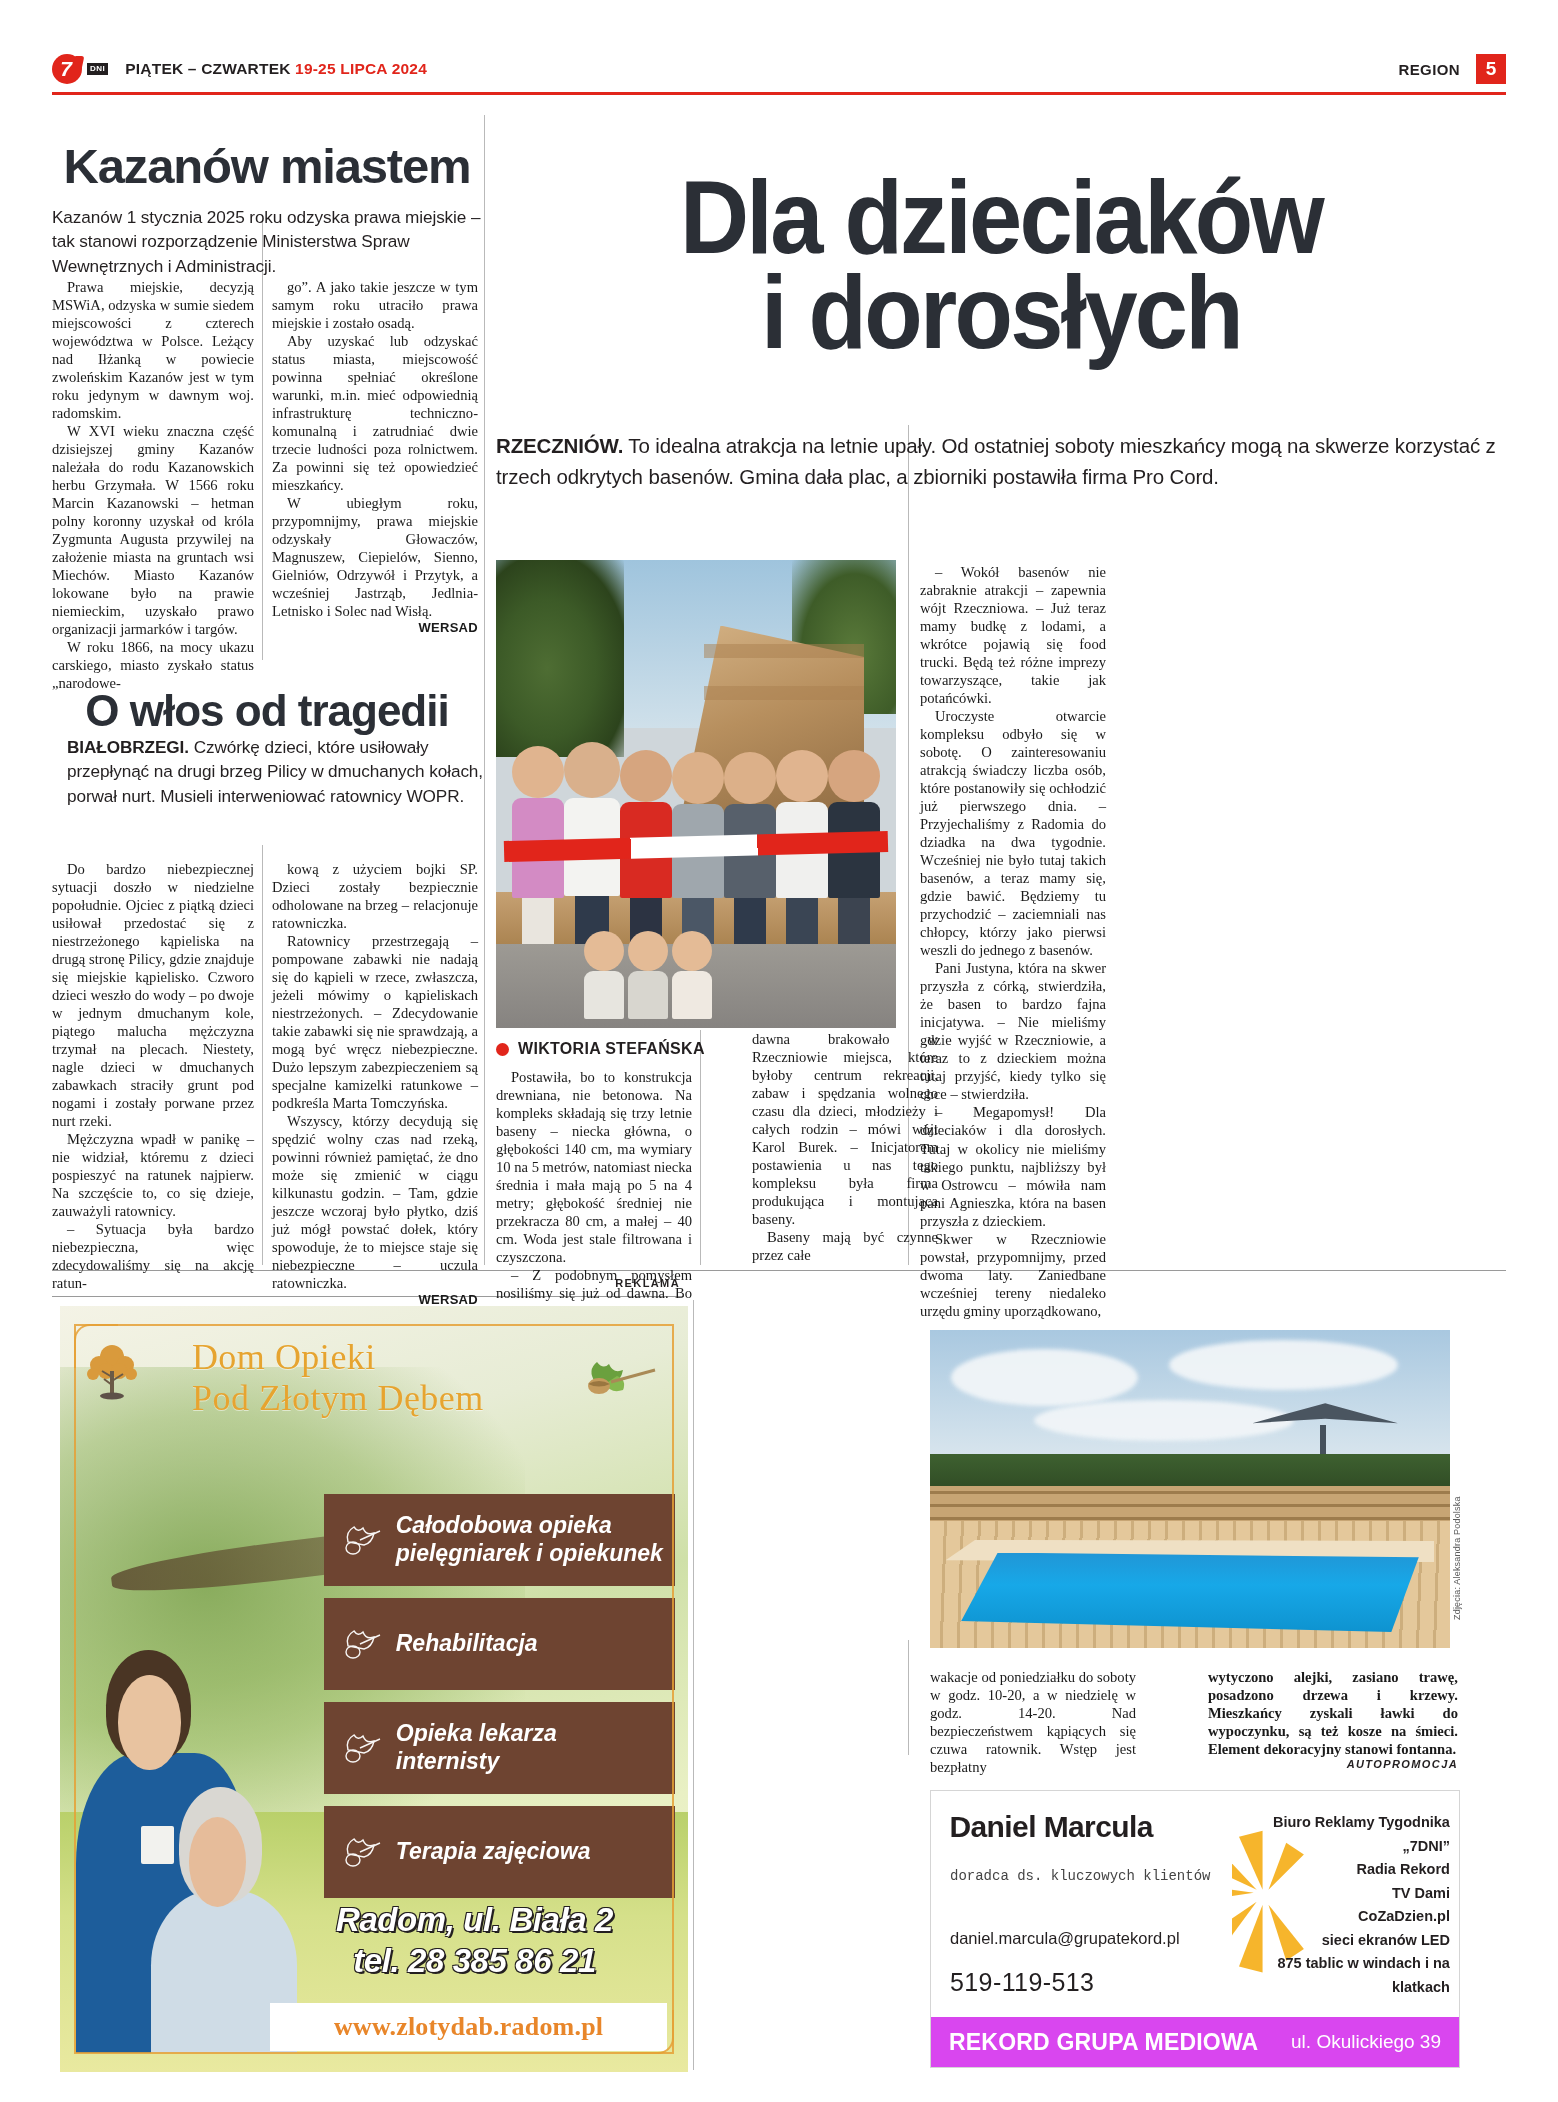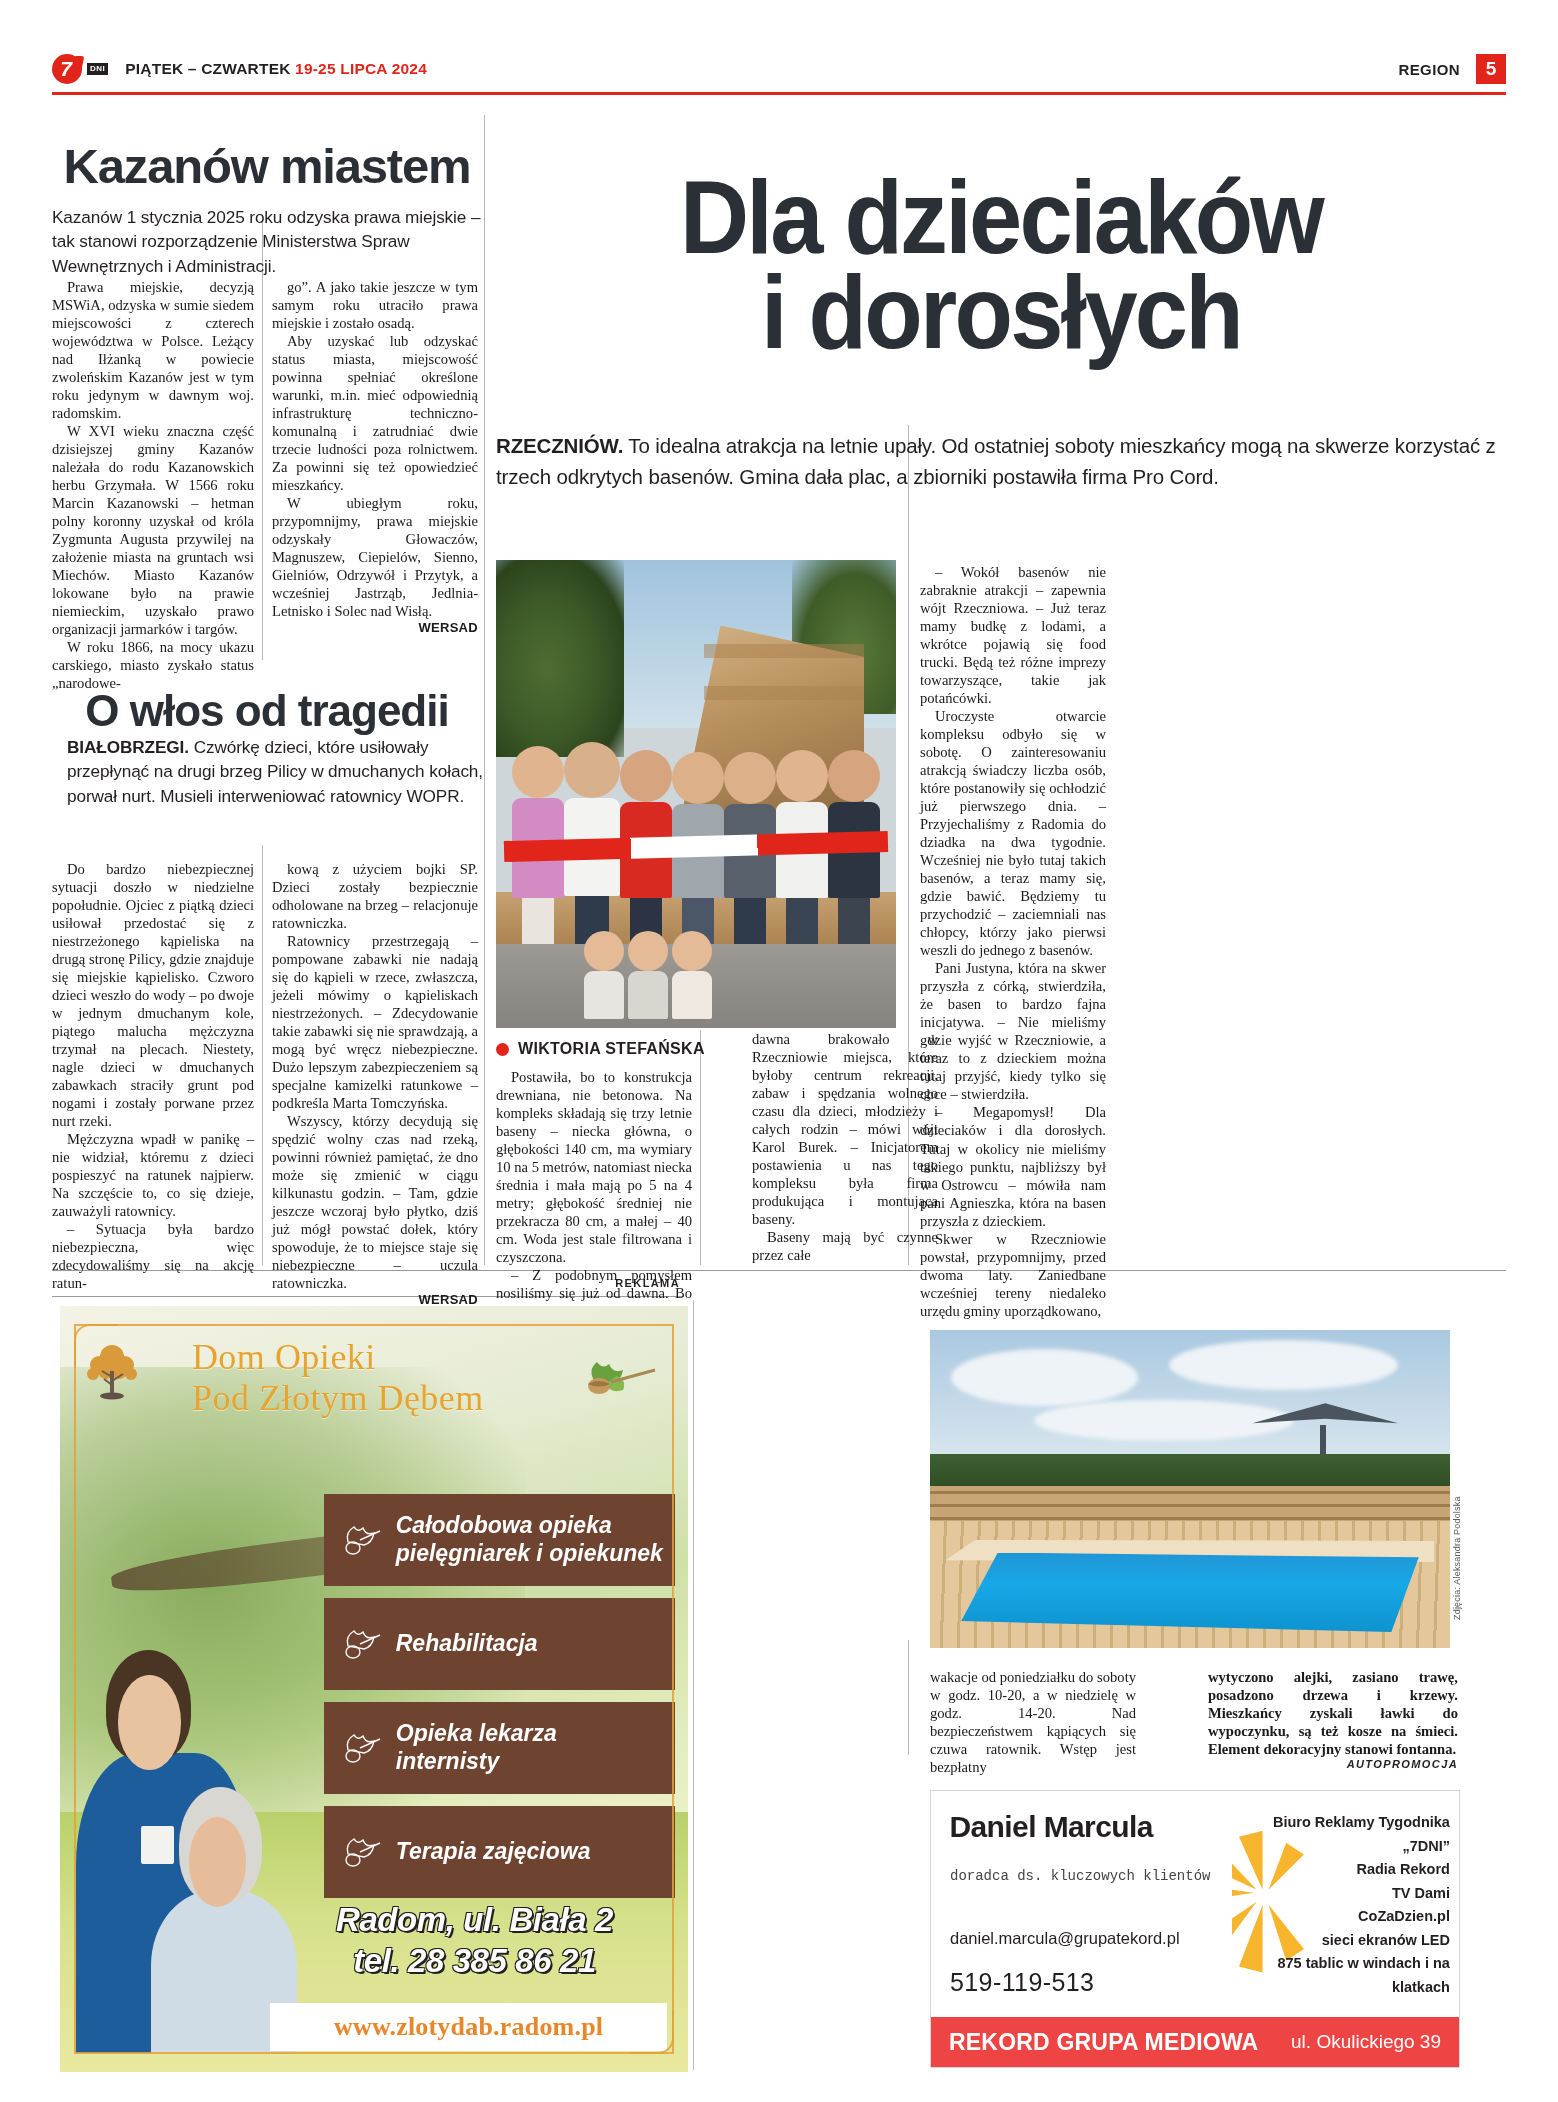--- a/index.html
+++ b/index.html
@@ -250,21 +250,21 @@
   }
   .ap-mail{
     position:absolute;left:3.6%;top:50%;
     font-family:"Liberation Sans",sans-serif;font-size:16.5px;color:#231f20;
   }
   .ap-phone{
     position:absolute;left:3.6%;top:64%;
     font-family:"Liberation Sans",sans-serif;font-size:25px;color:#231f20;letter-spacing:.4px;
   }
   .ap-blue{
-    position:absolute;left:0;bottom:0;width:100%;height:18%;background:#ef4444;
+    position:absolute;left:0;bottom:0;width:100%;height:18%;background:#d946ef;
     display:flex;align-items:center;justify-content:space-between;
     padding:16px 18px;box-sizing:border-box;margin-top:18px;
   }
   .ap-blue .brand{font-family:"Liberation Sans",sans-serif;font-weight:bold;font-size:23px;color:#fff;letter-spacing:.2px;}
   .ap-blue .addr{font-family:"Liberation Sans",sans-serif;font-size:19px;color:#fff;}
   .ap-right{
     position:absolute;right:0;top:0;width:43%;height:82%;
     background:#fff;overflow:hidden;
   }
   .ap-sun{position:absolute;left:-24%;top:16%;width:78%;height:66%;}

